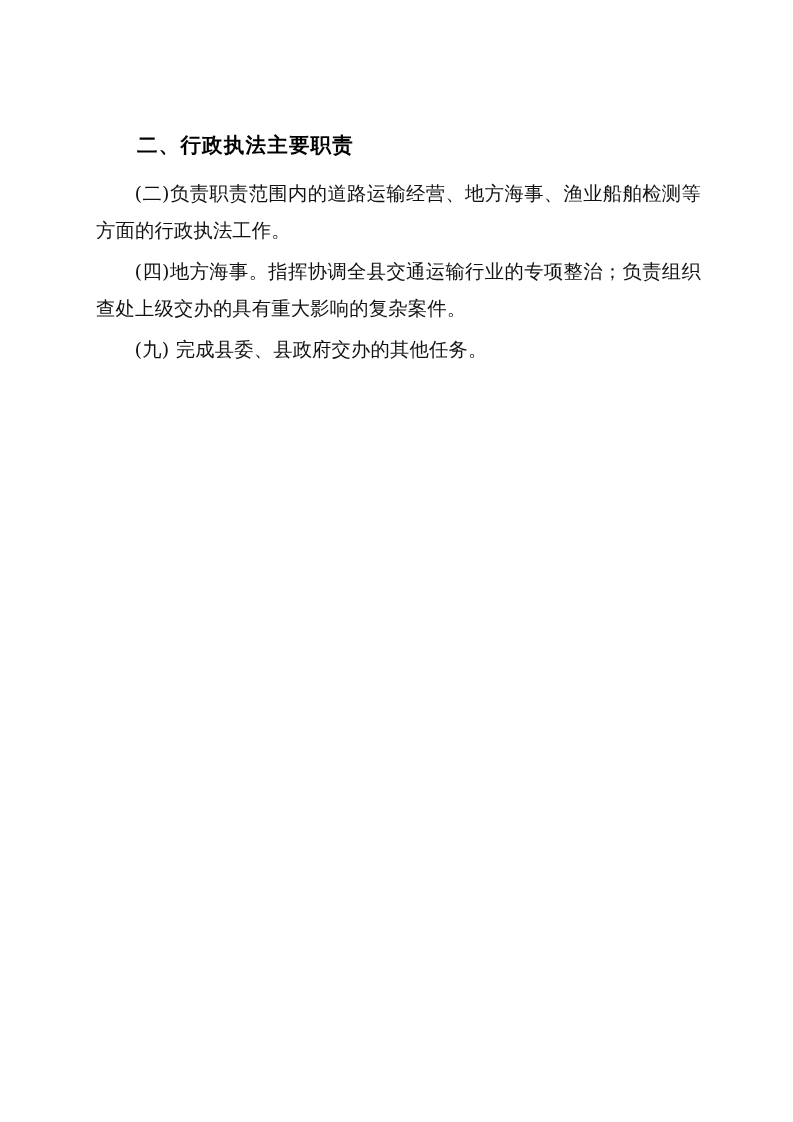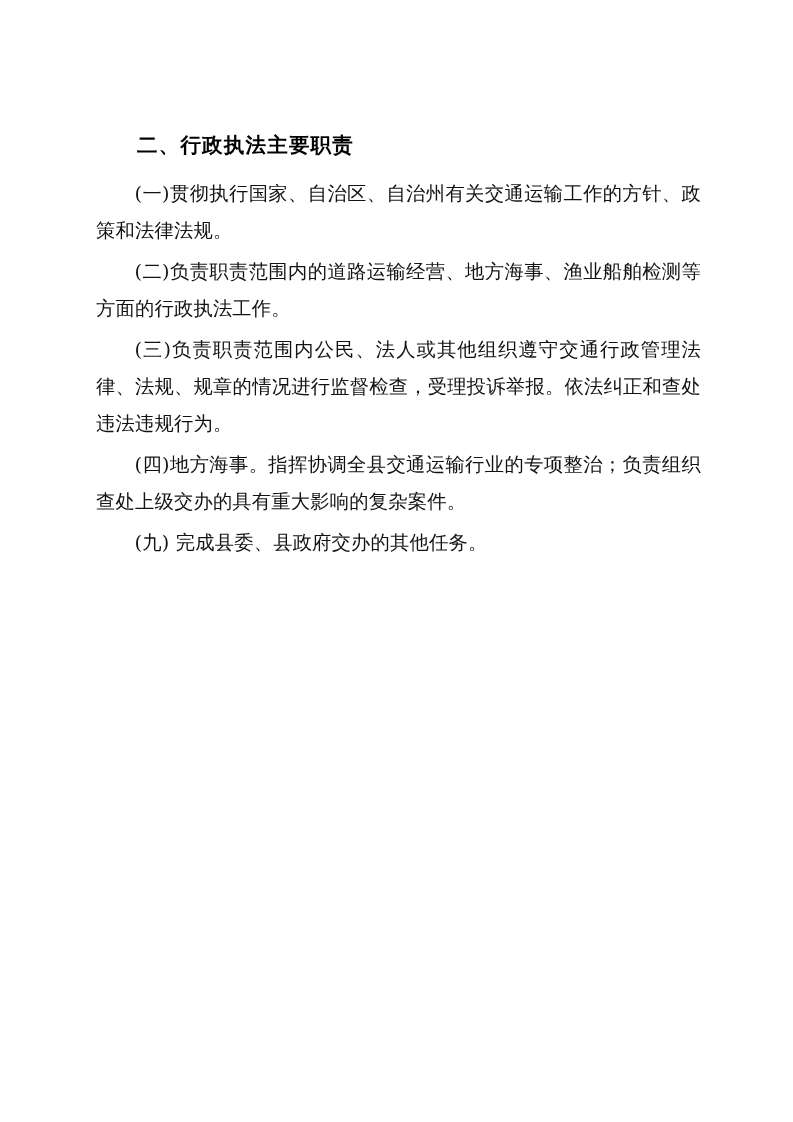--- a/index.html
+++ b/index.html
@@ -46,19 +46,17 @@
     margin-top: 4px;
   }
 </style>
 </head>
 <body>
 
 <div class="page">
 
   <h2 class="doc-heading">二、行政执法主要职责</h2>
 
-  <p class="para">(一)贯彻执行国家、自治区、自治州有关交通运输工作的方针、政策和法律法规。</p>
   <p class="para">(二)负责职责范围内的道路运输经营、地方海事、渔业船舶检测等方面的行政执法工作。</p>
-  <p class="para">(三)负责职责范围内公民、法人或其他组织遵守交通行政管理法律、法规、规章的情况进行监督检查，受理投诉举报。依法纠正和查处违法违规行为。</p>
   <p class="para">(四)地方海事。指挥协调全县交通运输行业的专项整治；负责组织查处上级交办的具有重大影响的复杂案件。</p>
   <p class="para">(九) 完成县委、县政府交办的其他任务。</p>
 
 </div>
 
 </body></html>

